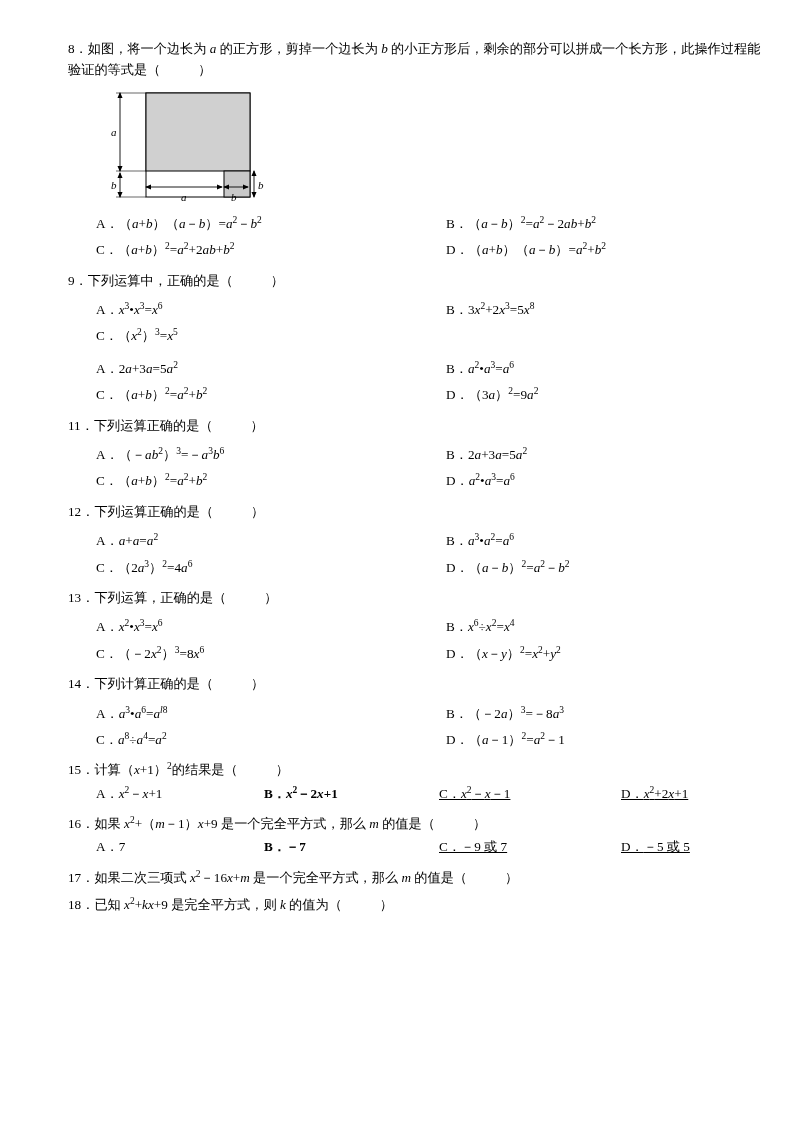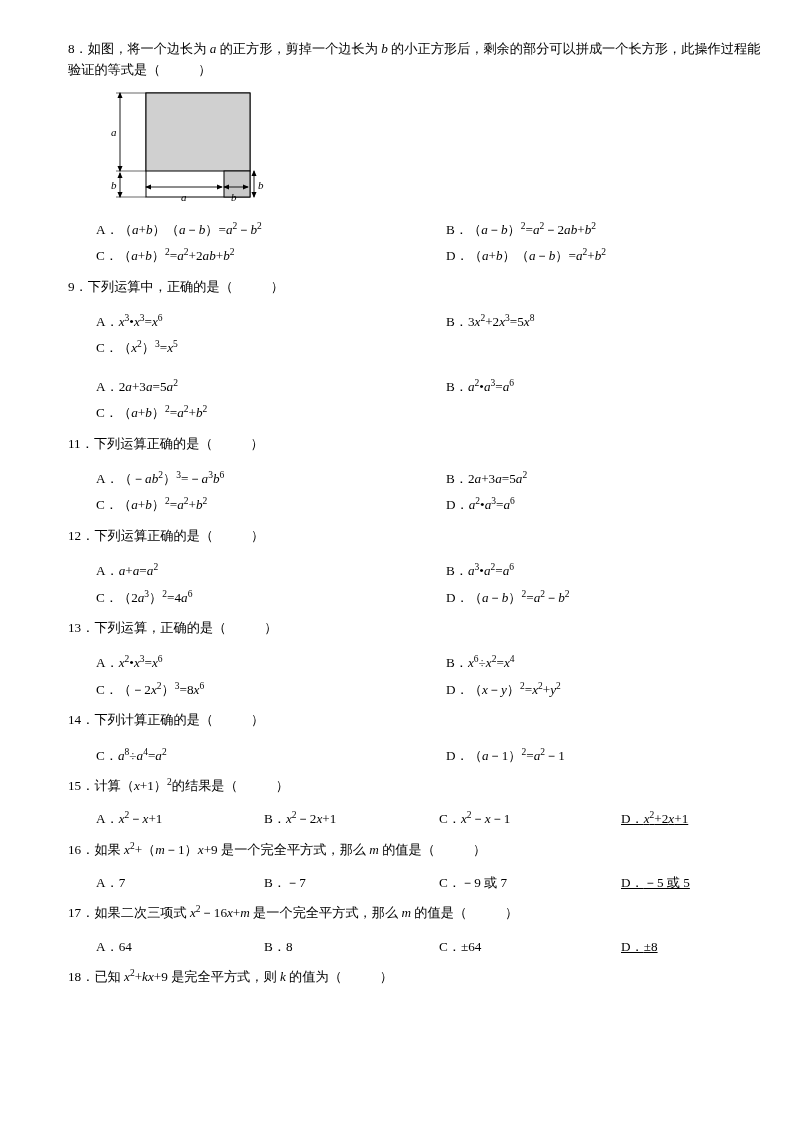--- a/index.html
+++ b/index.html
@@ -32,43 +32,43 @@
     margin-bottom: 6px;
   }
   .qstem {
     font-size: 13.2px;
     line-height: 1.62;
     text-indent: 0;
   }
   .opts2 {
     display: flex;
     flex-wrap: wrap;
-    margin-top: 12px;
+    margin-top: 6px;
     justify-content: space-between;
   }
   .opts2 > .opt {
     width: 50%;
     box-sizing: border-box;
     padding-left: 28px;
     font-size: 13.2px;
     line-height: 2.0;
   }
   .opts4 {
     display: flex;
-    margin-top: 10px;
+    margin-top: 0;
     font-size: 13.2px;
     line-height: 2.0;
   }
   .opts4 > .opt {
     padding-left: 28px;
     box-sizing: border-box;
   }
   .w-a { width: 24%; }
-  .w-b { width: 25%; }
-  .w-c { width: 26%; }
+  .w-b { width: 25%; font-weight: bold; }
+  .w-c { width: 26%; text-decoration: underline; }
   .w-d { width: 25%; text-decoration: underline; }
 
   i.v, .it {
     font-style: italic;
     font-family: "Liberation Serif", serif;
   }
   sup {
     font-size: 0.72em;
     vertical-align: super;
     line-height: 0;
@@ -161,20 +161,21 @@
         <div class="opt"><span>B．</span><span>3<i class="v">x</i><sup>2</sup>+2<i class="v">x</i><sup>3</sup>=5<i class="v">x</i><sup>8</sup></span></div>
         <div class="opt"><span>C．</span><span>（<i class="v">x</i><sup>2</sup>）<sup>3</sup>=<i class="v">x</i><sup>5</sup></span></div>
       </div>
     </div>
 
     <div class="q">
       <div class="opts2">
         <div class="opt"><span>A．</span><span>2<i class="v">a</i>+3<i class="v">a</i>=5<i class="v">a</i><sup>2</sup></span></div>
         <div class="opt"><span>B．</span><span><i class="v">a</i><sup>2</sup>•<i class="v">a</i><sup>3</sup>=<i class="v">a</i><sup>6</sup></span></div>
         <div class="opt"><span>C．</span><span>（<i class="v">a</i>+<i class="v">b</i>）<sup>2</sup>=<i class="v">a</i><sup>2</sup>+<i class="v">b</i><sup>2</sup></span></div>
+        <div class="opt"><span>D．</span><span>（3<i class="v">a</i>）<sup>2</sup>=9<i class="v">a</i><sup>2</sup></span></div>
       </div>
     </div>
 
     <div class="q">
       <div class="qstem">11．下列运算正确的是（<span class="blank"></span>）</div>
       <div class="opts2">
         <div class="opt"><span>A．</span><span>（－<i class="v">ab</i><sup>2</sup>）<sup>3</sup>=－<i class="v">a</i><sup>3</sup><i class="v">b</i><sup>6</sup></span></div>
         <div class="opt"><span>B．</span><span>2<i class="v">a</i>+3<i class="v">a</i>=5<i class="v">a</i><sup>2</sup></span></div>
         <div class="opt"><span>C．</span><span>（<i class="v">a</i>+<i class="v">b</i>）<sup>2</sup>=<i class="v">a</i><sup>2</sup>+<i class="v">b</i><sup>2</sup></span></div>
         <div class="opt"><span>D．</span><span><i class="v">a</i><sup>2</sup>•<i class="v">a</i><sup>3</sup>=<i class="v">a</i><sup>6</sup></span></div>
@@ -197,20 +198,22 @@
         <div class="opt"><span>A．</span><span><i class="v">x</i><sup>2</sup>•<i class="v">x</i><sup>3</sup>=<i class="v">x</i><sup>6</sup></span></div>
         <div class="opt"><span>B．</span><span><i class="v">x</i><sup>6</sup>÷<i class="v">x</i><sup>2</sup>=<i class="v">x</i><sup>4</sup></span></div>
         <div class="opt"><span>C．</span><span>（－2<i class="v">x</i><sup>2</sup>）<sup>3</sup>=8<i class="v">x</i><sup>6</sup></span></div>
         <div class="opt"><span>D．</span><span>（<i class="v">x</i>－<i class="v">y</i>）<sup>2</sup>=<i class="v">x</i><sup>2</sup>+<i class="v">y</i><sup>2</sup></span></div>
       </div>
     </div>
 
     <div class="q">
       <div class="qstem">14．下列计算正确的是（<span class="blank"></span>）</div>
       <div class="opts2">
+        <div class="opt"><span>A．</span><span><i class="v">a</i><sup>3</sup>•<i class="v">a</i><sup>6</sup>=<i class="v">a</i><sup><i class="v">l</i>8</sup></span></div>
+        <div class="opt"><span>B．</span><span>（－2<i class="v">a</i>）<sup>3</sup>=－8<i class="v">a</i><sup>3</sup></span></div>
         <div class="opt"><span>C．</span><span><i class="v">a</i><sup>8</sup>÷<i class="v">a</i><sup>4</sup>=<i class="v">a</i><sup>2</sup></span></div>
         <div class="opt"><span>D．</span><span>（<i class="v">a</i>－1）<sup>2</sup>=<i class="v">a</i><sup>2</sup>－1</span></div>
       </div>
     </div>
 
     <div class="q">
       <div class="qstem">15．计算（<i class="v">x</i>+1）<sup>2</sup>的结果是（<span class="blank"></span>）</div>
       <div class="opts4">
         <div class="opt w-a"><span>A．</span><span><i class="v">x</i><sup>2</sup>－<i class="v">x</i>+1</span></div>
         <div class="opt w-b"><span>B．</span><span><i class="v">x</i><sup>2</sup>－2<i class="v">x</i>+1</span></div>
@@ -224,26 +227,20 @@
       <div class="opts4">
         <div class="opt w-a"><span>A．</span><span>7</span></div>
         <div class="opt w-b"><span>B．</span><span>－7</span></div>
         <div class="opt w-c"><span>C．</span><span>－9 或 7</span></div>
         <div class="opt w-d"><span>D．</span><span>－5 或 5</span></div>
       </div>
     </div>
 
     <div class="q">
       <div class="qstem">17．如果二次三项式 <i class="v">x</i><sup>2</sup>－16<i class="v">x</i>+<i class="v">m</i> 是一个完全平方式，那么 <i class="v">m</i> 的值是（<span class="blank"></span>）</div>
-      <div class="opts4">
-        <div class="opt w-a"><span>A．</span><span>64</span></div>
-        <div class="opt w-b"><span>B．</span><span>8</span></div>
-        <div class="opt w-c"><span>C．</span><span>±64</span></div>
-        <div class="opt w-d"><span>D．</span><span>±8</span></div>
-      </div>
     </div>
 
     <div class="q">
       <div class="qstem">18．已知 <i class="v">x</i><sup>2</sup>+<i class="v">kx</i>+9 是完全平方式，则 <i class="v">k</i> 的值为（<span class="blank"></span>）</div>
     </div>
 
     <div class="footer-space"></div>
   </div>
 </div>
 

